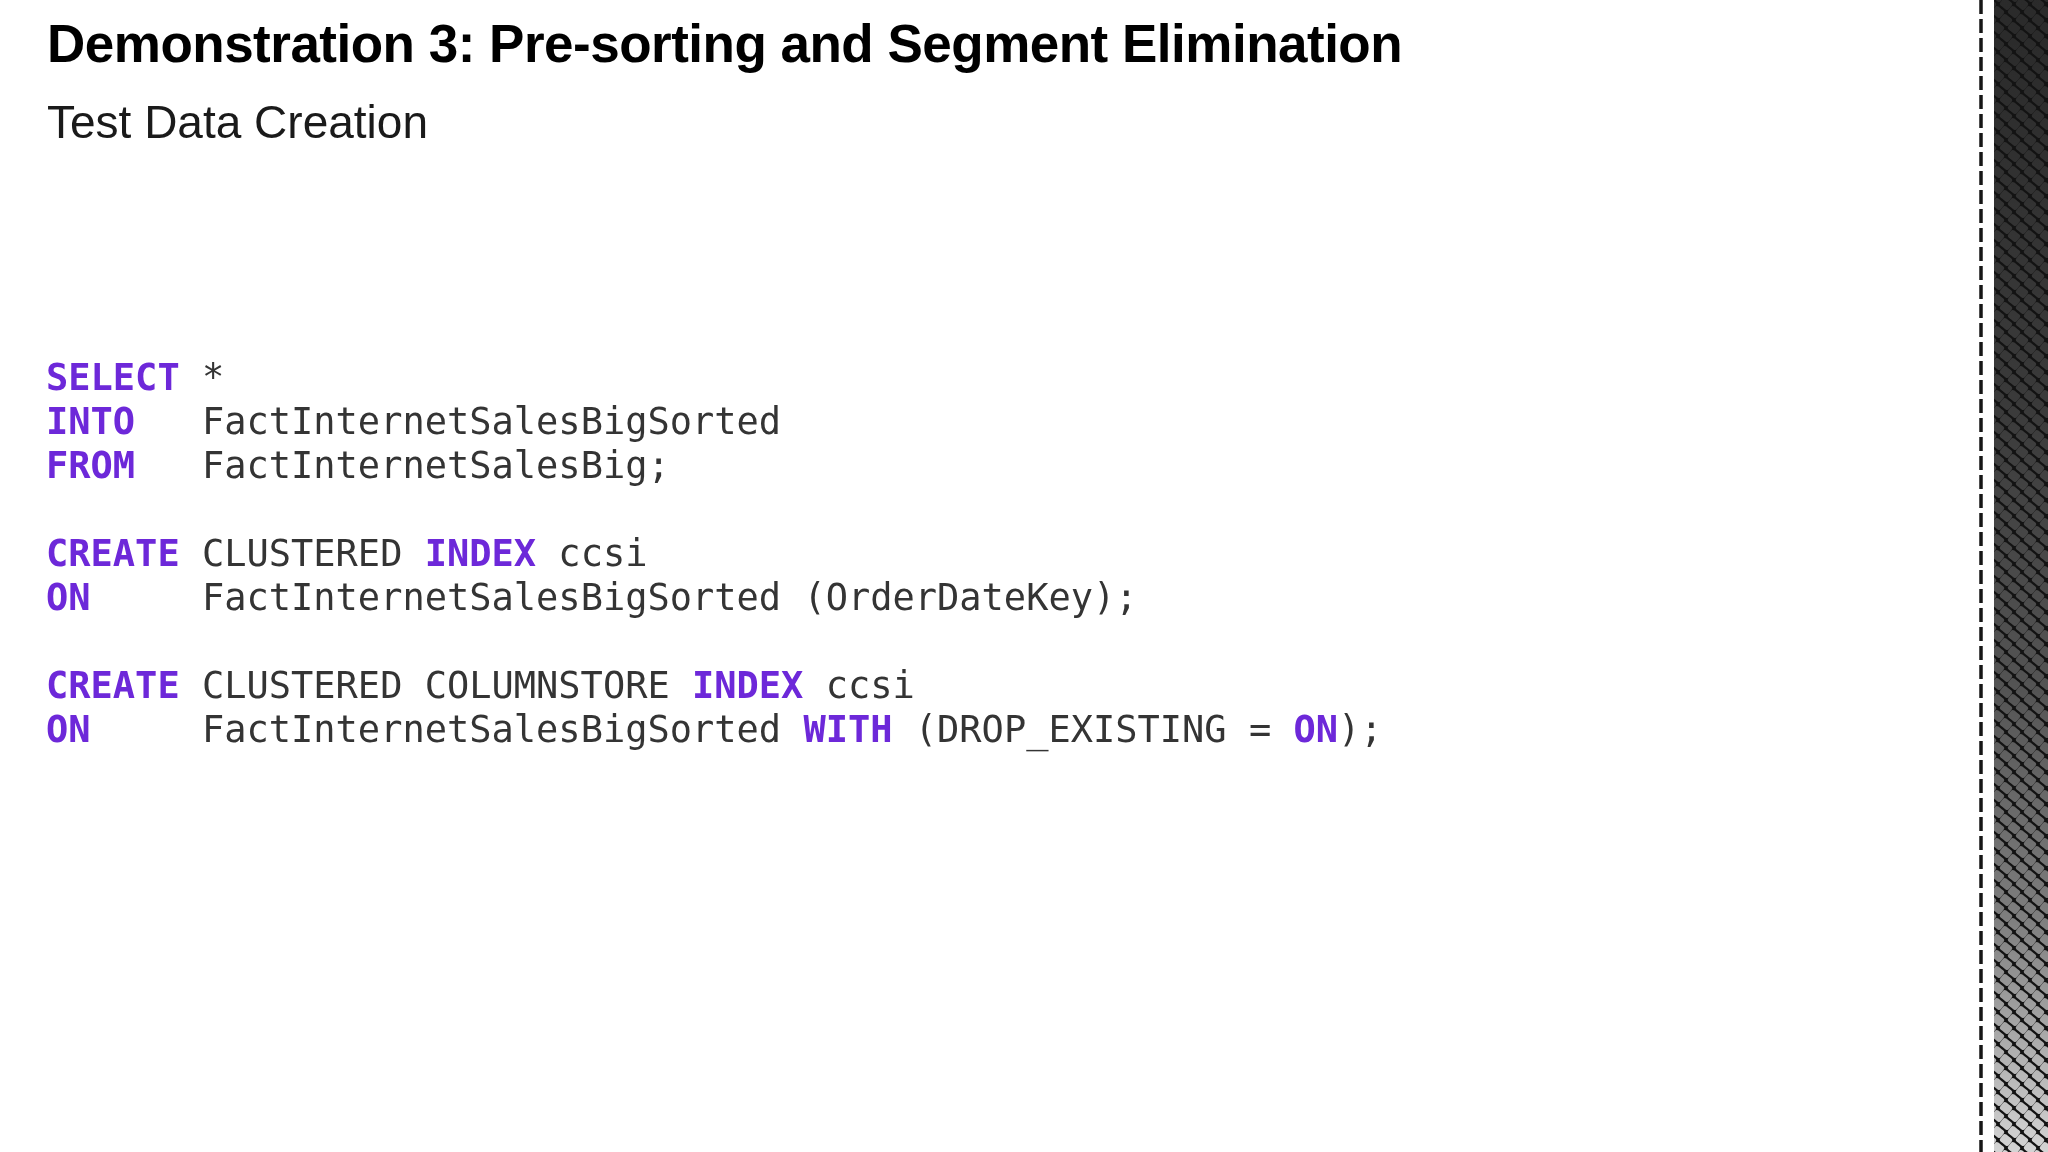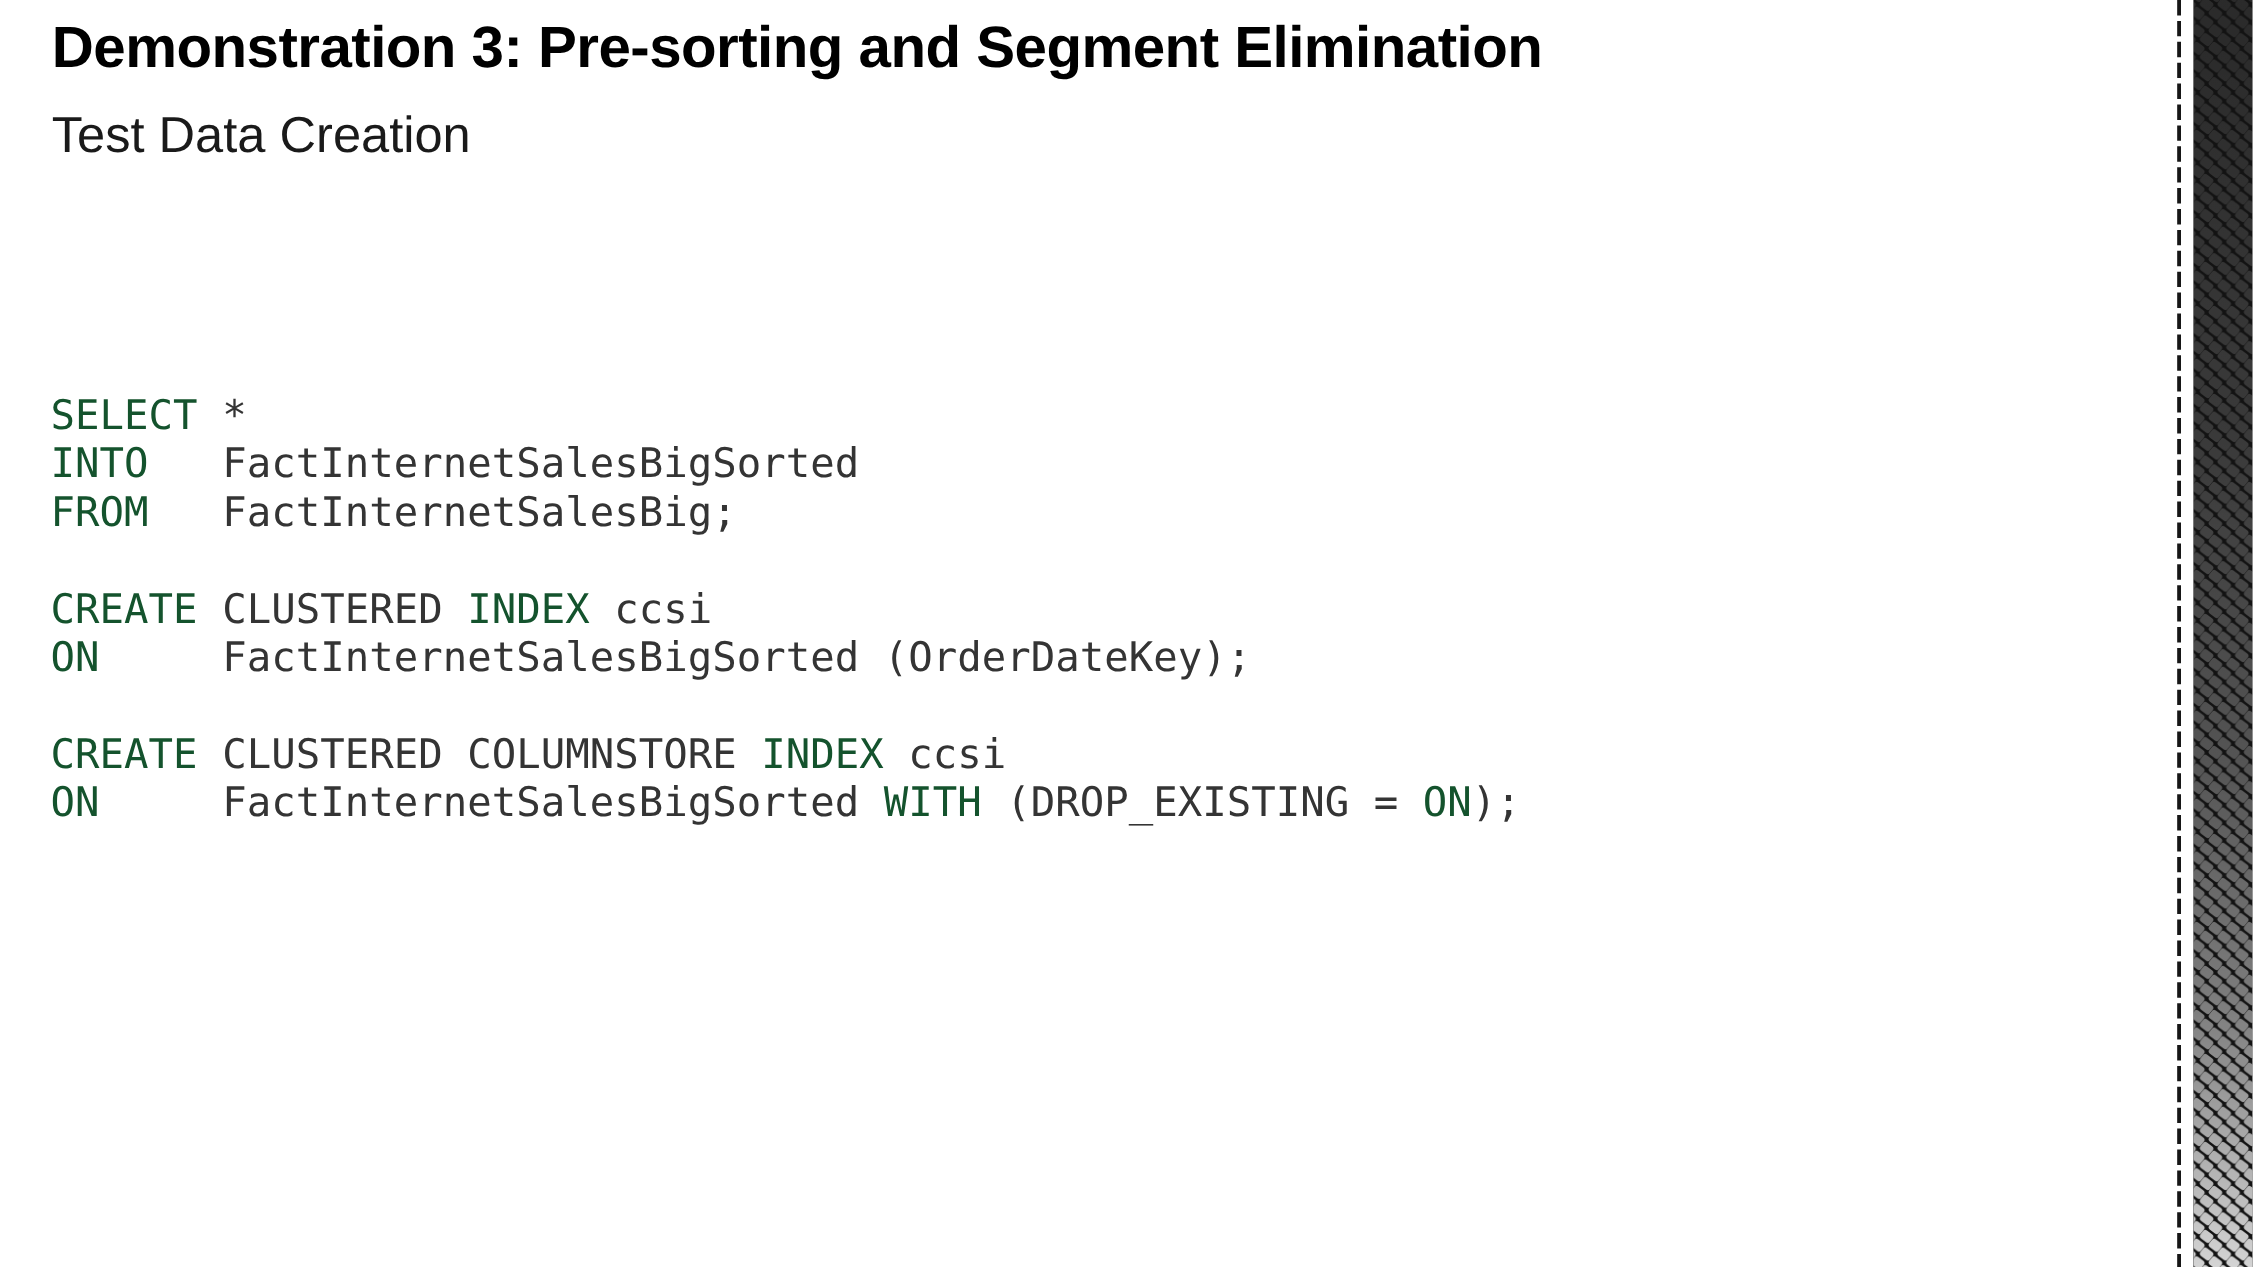--- a/index.html
+++ b/index.html
@@ -41,22 +41,22 @@
     position: absolute;
     left: 46px; top: 356px;
     margin: 0;
     font-family: "DejaVu Sans Mono", monospace;
     font-size: 37px;
     line-height: 44px;
     color: #343434;
     white-space: pre;
   }
   .code .kw {
-    color: #14532d;
-    font-weight: normal;
+    color: #6d28d9;
+    font-weight: bold;
     text-align: center;
   }
   .code .pl {
     color: #343434;
   }
   .decor {
     position: absolute;
     top: 0; right: 0;
     width: 78px; height: 1152px;
     display: block;

